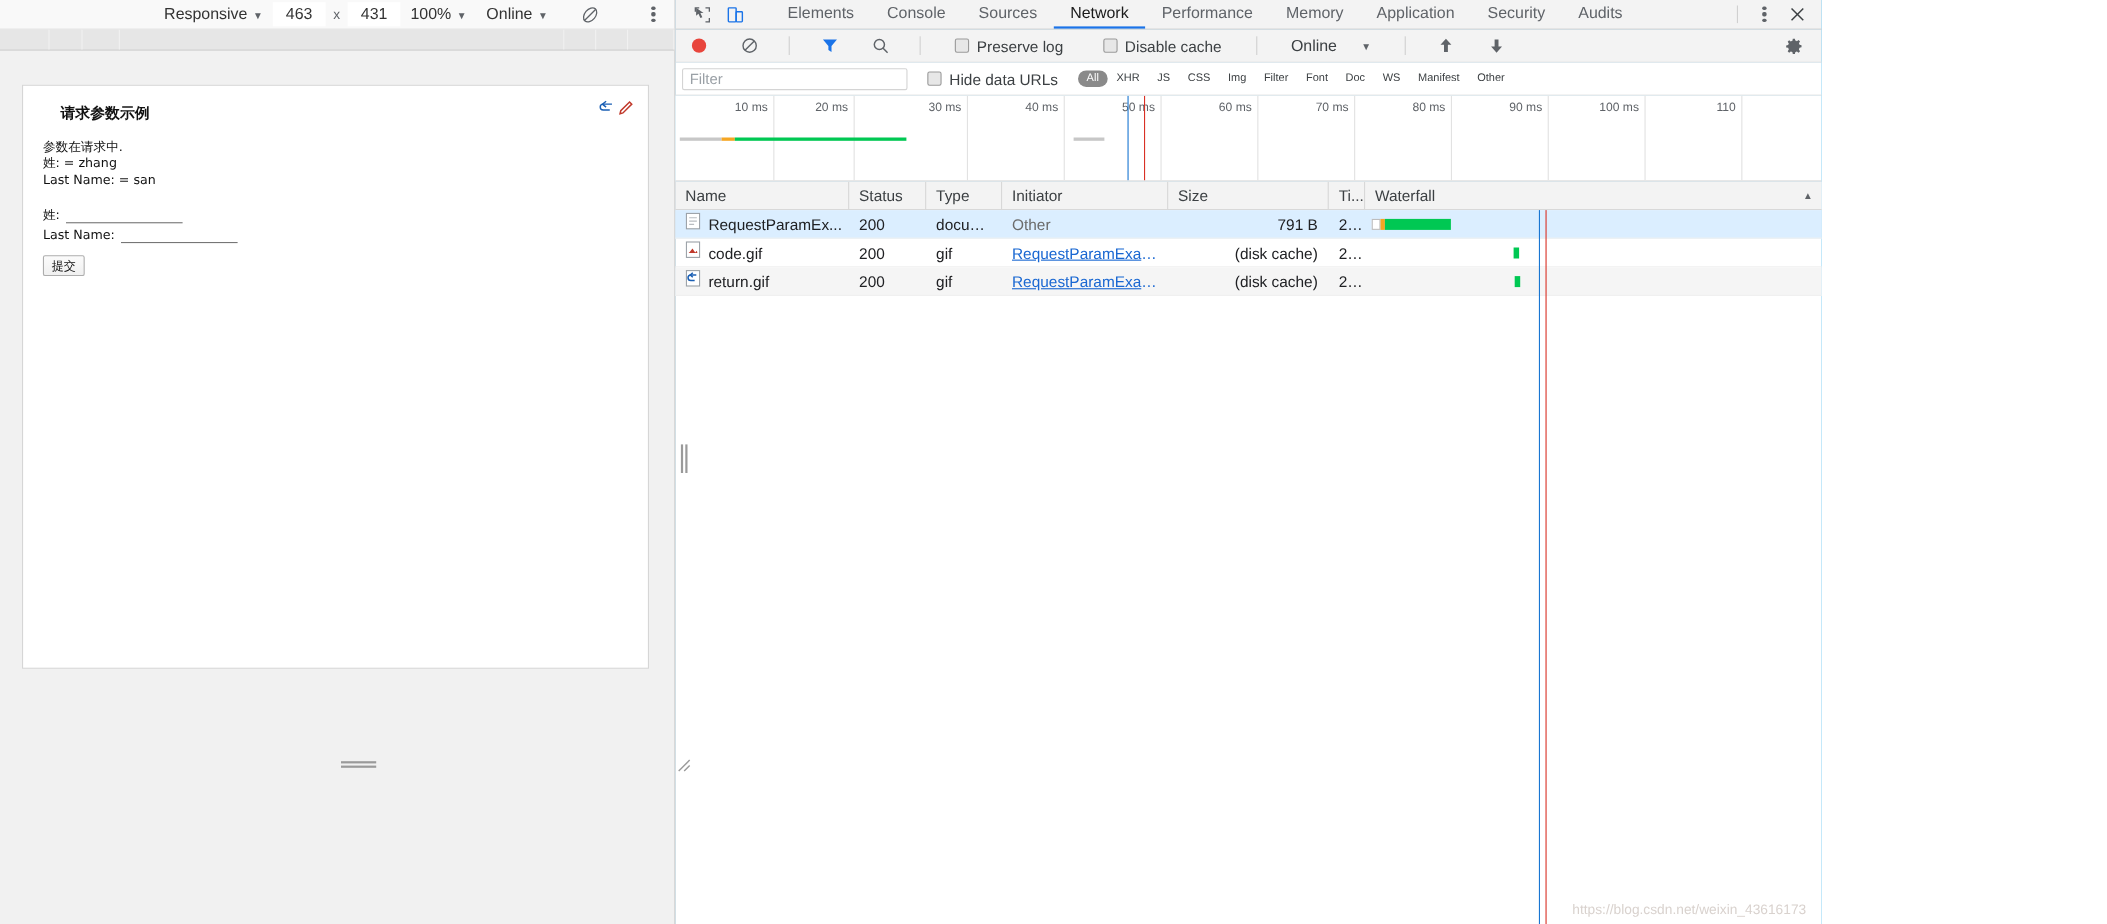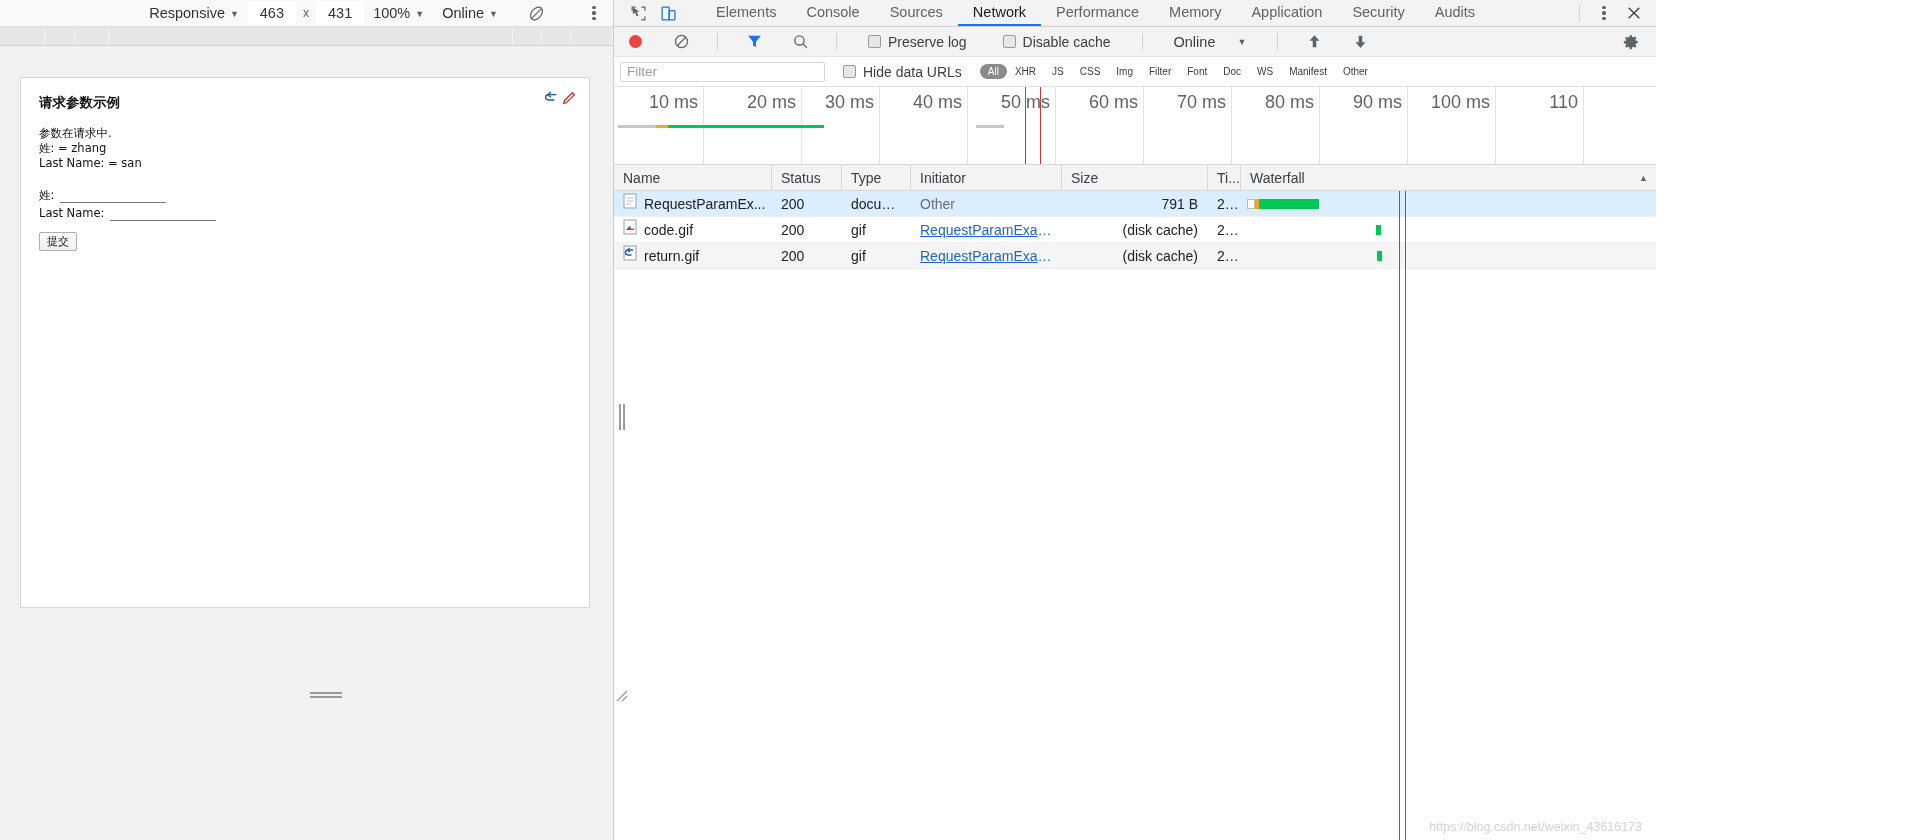--- a/index.html
+++ b/index.html
@@ -41,21 +41,21 @@
   .ruler-strip { height: 19px; background: #e6e6e6; display: flex; border-bottom: 1px solid #d0d0d0; }
   .ruler-strip .seg { border-right: 1px solid #f1f1f1; height: 100%; }
 
   .viewport-wrap { position: absolute; left: 20px; top: 77px; width: 570px; height: 531px; }
   .viewport {
     width: 570px; height: 531px; background: #ffffff;
     border: 1px solid #d6d6d6;
     position: relative; overflow: hidden;
   }
   .page-inner { padding: 16px 18px; }
-  .page-h4 { font-size: 13.5px; font-weight: bold; color: #111; margin: 0 0 14px 0; font-family: "DejaVu Sans", sans-serif; }
+  .page-h4 { font-size: 13.5px; font-weight: bold; color: #111; margin: 0 0 14px 16px; font-family: "DejaVu Sans", sans-serif; }
   .page-p { font-size: 11.5px; color: #111; line-height: 1.32; margin: 0 0 16px 0; font-family: "DejaVu Sans", sans-serif; }
   .form-row { display: flex; align-items: center; font-size: 11.5px; color: #111; margin-bottom: 3px; font-family: "DejaVu Sans", sans-serif; }
   .form-row .lbl { display: inline-block; }
   .txt-input {
     border: none; border-bottom: 1px solid #767676;
     height: 15px; width: 106px; margin-left: 6px; background: transparent;
     font-size: 11px; outline: none;
   }
   .txt-input.second { width: 106px; margin-left: 6px; }
   .submit-btn {
@@ -111,21 +111,21 @@
   .filter-input::placeholder { color: #9aa0a6; }
   .ftype { padding: 2px 8px; font-size: 10px; color: #3c4043; cursor: pointer; border-radius: 9px; white-space: nowrap; }
   .ftype.active { background: #8a8a8a; color: #fff; }
 
   .overview {
     height: 78px; position: relative; background: #fff;
     border-bottom: 1px solid #d8d8d8; flex: 0 0 78px; overflow: hidden;
   }
   .ov-ticks { position: absolute; inset: 0; }
   .ov-tick { position: absolute; top: 0; bottom: 0; border-right: 1px solid #e2e2e2; }
-  .ov-tick span { position: absolute; top: 5px; right: 5px; font-size: 18px; color: #5f6368; white-space: nowrap; }
+  .ov-tick span { position: absolute; top: 5px; right: 5px; font-size: 11px; color: #5f6368; white-space: nowrap; }
   .ov-bar { position: absolute; height: 3px; top: 38px; }
 
   .nw-table { flex: 1; display: flex; flex-direction: column; min-height: 0; background: #fff; }
   .th-row { display: flex; height: 26px; background: #f3f3f3; border-bottom: 1px solid #d8d8d8; align-items: center; }
   .th { font-size: 14px; color: #3c4043; padding: 0 9px; border-right: 1px solid #d8d8d8; height: 26px; line-height: 26px; overflow: hidden; white-space: nowrap; }
   .tr { display: flex; height: 26px; align-items: center; border-bottom: 1px solid #f0f0f0; }
   .tr.sel { background: #dbeeff; }
   .tr.alt { background: #f5f5f5; }
   .td { font-size: 14px; color: #202124; padding: 0 9px; height: 26px; line-height: 26px; border-right: 1px solid transparent; overflow: hidden; white-space: nowrap; text-overflow: ellipsis; }
   .td.muted { color: #6b6b6b; }
@@ -371,21 +371,21 @@
       <div class="ftype">WS</div>
       <div class="ftype">Manifest</div>
       <div class="ftype">Other</div>
     </div>
 
     <div class="overview">
       <div class="ov-ticks">
         <div class="ov-tick" style="left:0px;width:90px">
             <span>10 ms</span>
           </div>
-        <div class="ov-tick" style="left:100px;width:88px">
+        <div class="ov-tick" style="left:75px;width:88px">
             <span>20 ms</span>
           </div>
         <div class="ov-tick" style="left:178px;width:88px">
             <span>30 ms</span>
           </div>
         <div class="ov-tick" style="left:266px;width:88px">
             <span>40 ms</span>
           </div>
         <div class="ov-tick" style="left:354px;width:88px">
             <span>50 ms</span>

